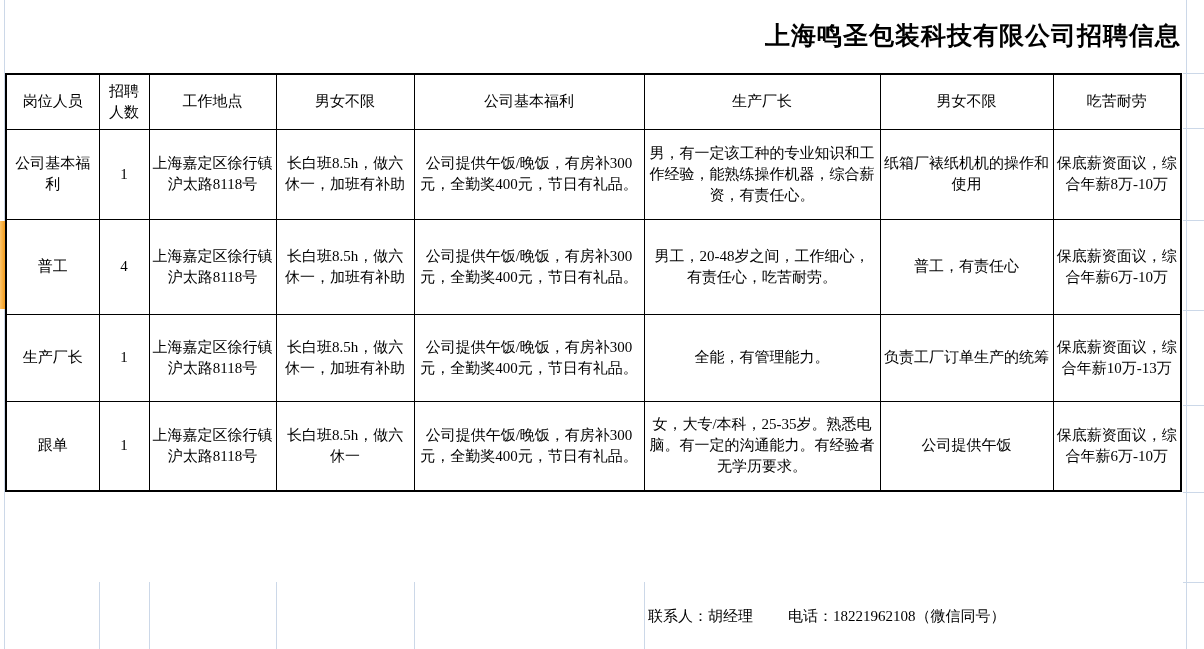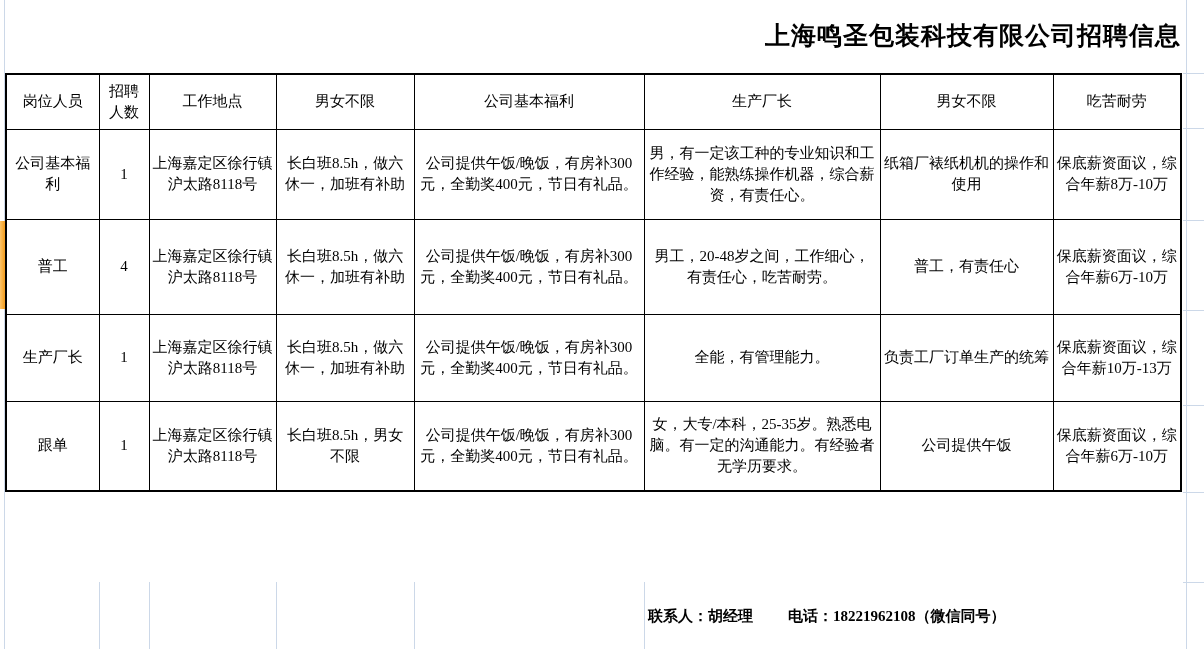--- a/index.html
+++ b/index.html
@@ -53,21 +53,20 @@
     width: 5px; height: 88px;
     background: linear-gradient(to right, #fcc468, #f29b1d);
   }
 
   .footer-contact {
     position: absolute;
     left: 648px; top: 605px;
     font-size: 15px;
     line-height: 22px;
     white-space: nowrap;
-    font-weight: bold;
   }
   .footer-contact .phone { margin-left: 35px; }
 </style>
 </head>
 <body>
 
 <div class="sheet">
 
   <div class="gl v" style="left:4px; top:0; height:649px;"></div>
   <div class="gl v" style="left:1186px; top:0; height:649px;"></div>
@@ -136,21 +135,21 @@
       <td>长白班8.5h，做六休一，加班有补助</td>
       <td>公司提供午饭/晚饭，有房补300元，全勤奖400元，节日有礼品。</td>
       <td>全能，有管理能力。</td>
       <td>负责工厂订单生产的统筹</td>
       <td>保底薪资面议，综合年薪10万-13万</td>
     </tr>
     <tr style="height:90px">
       <td>跟单</td>
       <td>1</td>
       <td>上海嘉定区徐行镇沪太路8118号</td>
-      <td>长白班8.5h，男女不限</td>
+      <td>长白班8.5h，做六休一</td>
       <td>公司提供午饭/晚饭，有房补300元，全勤奖400元，节日有礼品。</td>
       <td>女，大专/本科，25-35岁。熟悉电脑。有一定的沟通能力。有经验者无学历要求。</td>
       <td>公司提供午饭</td>
       <td>保底薪资面议，综合年薪6万-10万</td>
     </tr>
   </tbody>
     </table>
 
   <div class="row-marker"></div>
 

